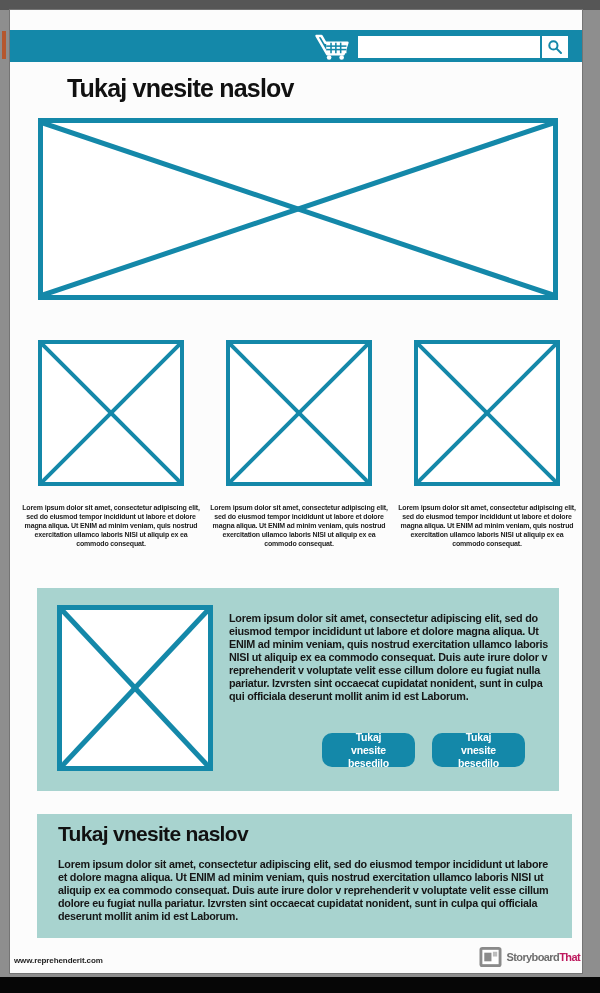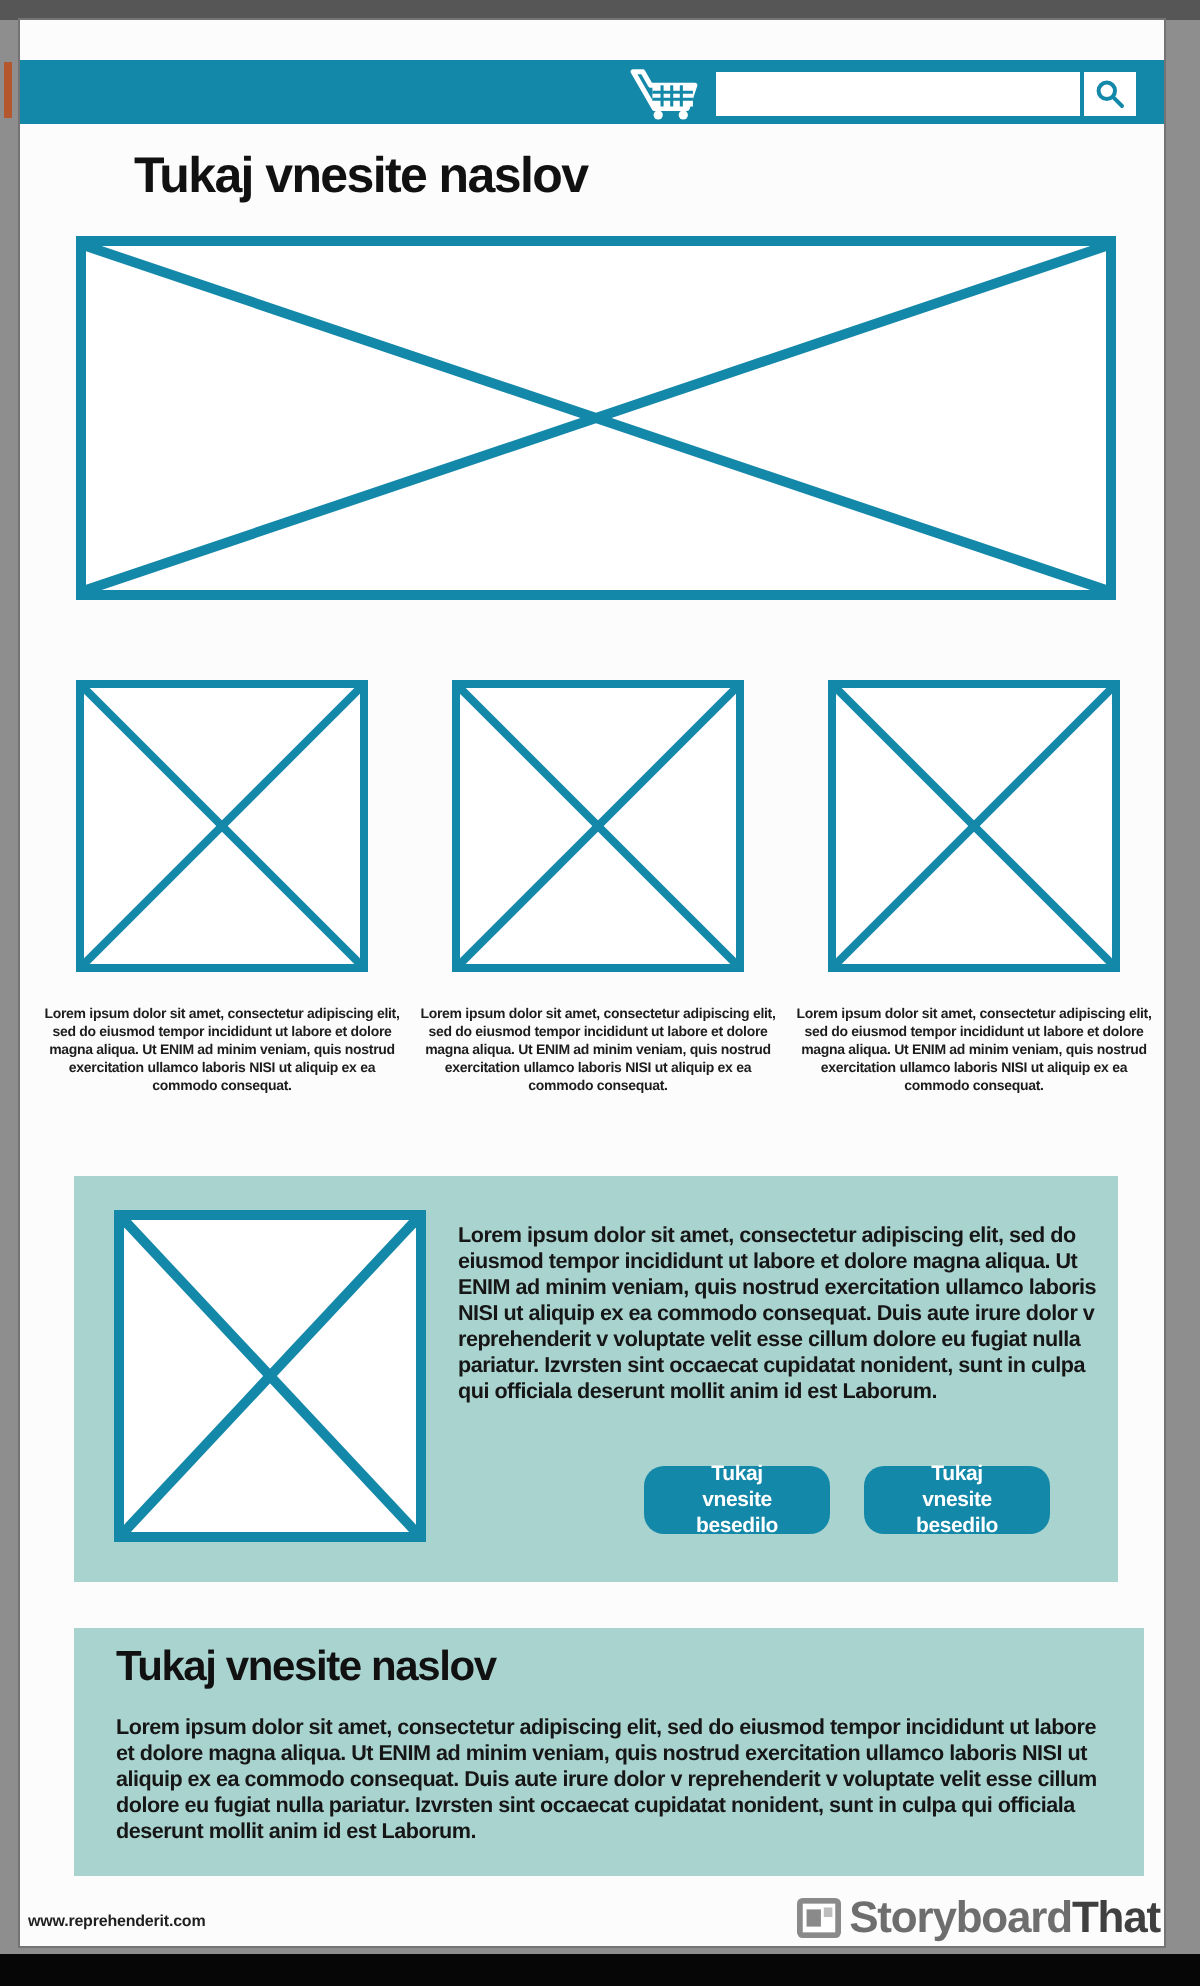--- a/index.html
+++ b/index.html
@@ -91,23 +91,23 @@
   }
 
   
   .site-url{
     position:absolute;left:4px;top:946px;
     font-size:8px;font-weight:bold;color:#1f1f1f;letter-spacing:-0.1px;
   }
   .logo{position:absolute;right:2px;top:936px;display:flex;align-items:center;}
   .logo-icon{width:23px;height:22px;margin-right:4px;}
   .logo-icon svg{display:block;width:100%;height:100%;}
-  .logo-word{font-size:22px;font-weight:bold;letter-spacing:-0.6px;font-stretch:condensed;}
+  .logo-word{font-size:11px;font-weight:bold;letter-spacing:-0.6px;font-stretch:condensed;}
   .logo-storyboard{color:#6e6e6e;}
-  .logo-that{color:#404040;}
+  .logo-that{color:#be185d;}
 </style>
 </head>
 <body>
 
 <div class="top-band"></div>
 
 <div class="page">
 
   <div class="navbar">
     <div class="cart">

